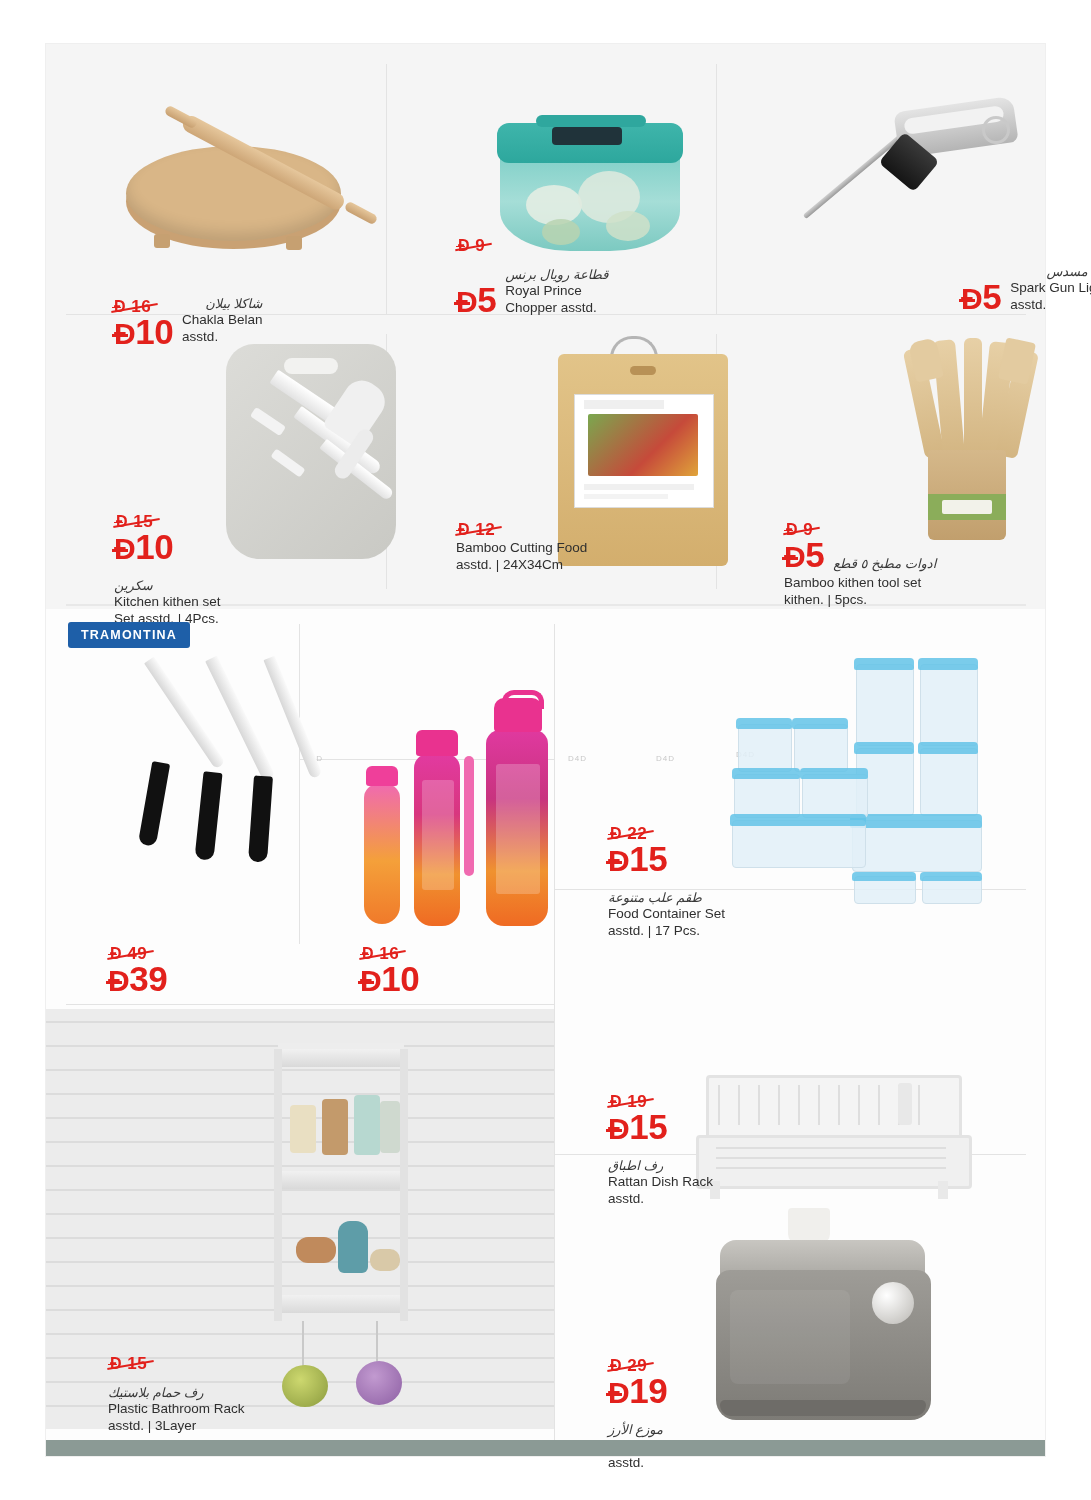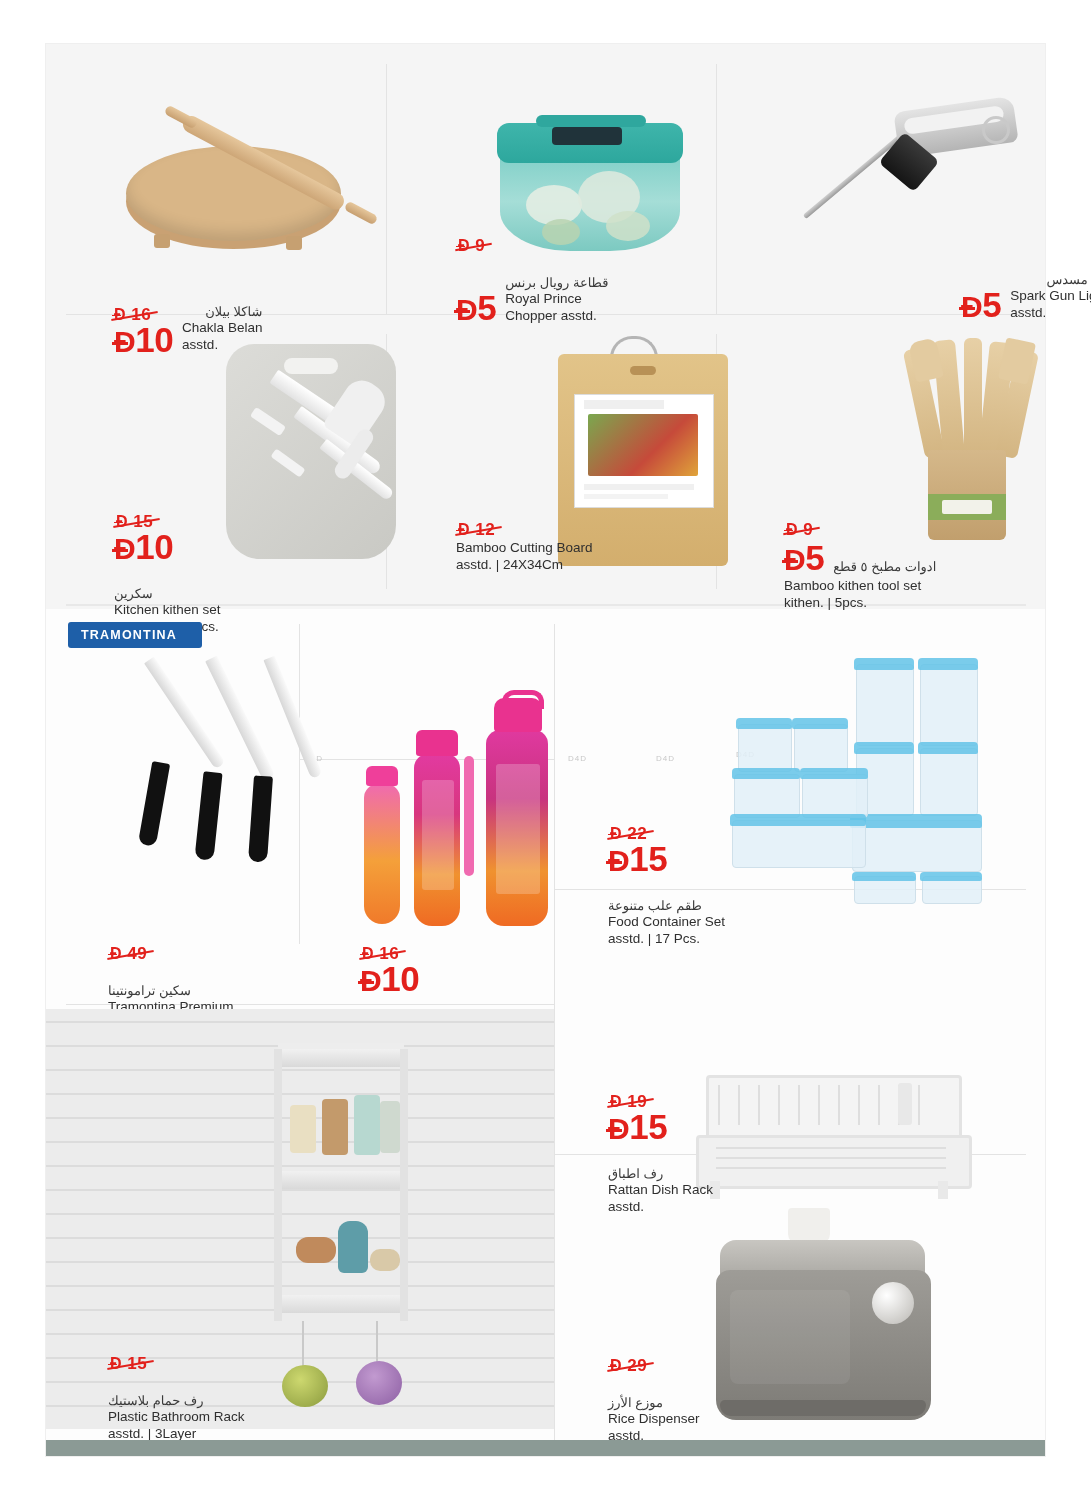--- a/index.html
+++ b/index.html
@@ -104,22 +104,23 @@
     width: 75%;
     height: 2.6px;
     background: #e2211c;
   }
   .old-price .cur::before { height: 1.6px; }
   .name-ar {
     direction: rtl;
     text-align: right;
     font-size: 13px;
     color: #3a3a3a;
-    margin-top: 20px;
+    margin-top: 12px;
     line-height: 15px;
+    font-style: italic;
   }
   .name-en {
     font-size: 13.5px;
     color: #2f2f2f;
     line-height: 16px;
     margin-top: 1px;
   }
   .price-row {
     display: flex;
     align-items: flex-end;
@@ -127,21 +128,21 @@
   }
   .price-stack { display: block; }
 
   .brand-badge {
     position: absolute;
     background: #1e5fa8;
     color: #ffffff;
     font-size: 12.5px;
     font-weight: bold;
     letter-spacing: 1.2px;
-    padding: 6px 25px 6px 13px;
+    padding: 6px 13px 6px 13px;
     border-radius: 3px;
   }
 
   
   .art { position: absolute; }
 
   
   .board-circle {
     position: absolute;
     width: 215px; height: 95px;
@@ -504,21 +505,21 @@
       <div class="bb-handle-hole" style="left:104px; top:34px;"></div>
       <div class="bb-label" style="left:48px; top:62px; width:138px; height:112px;"></div>
       <div class="bb-photo" style="left:62px; top:82px; width:110px; height:62px;"></div>
       <div style="position:absolute; left:58px; top:68px; width:80px; height:9px; background:#efefef;"></div>
       <div style="position:absolute; left:58px; top:152px; width:110px; height:6px; background:#f0f0f0;"></div>
       <div style="position:absolute; left:58px; top:162px; width:84px; height:5px; background:#f3f3f3;"></div>
     </div>
 
     <div class="item" style="left:410px; top:476px; width:260px;">
       <div class="old-price" style="margin-left:2px;"><span class="cur">Ð</span> <span>12</span><span class="strike"></span></div>
-      <div class="name-en">Bamboo Cutting Board</div>
+      <div class="name-en">Bamboo Cutting Food</div>
       <div class="name-en">asstd. | 24X34Cm</div>
     </div>
 
     <div class="art" style="left:830px; top:290px; width:200px; height:250px;">
       <div class="bt-util" style="left:38px; top:14px; width:20px; height:110px; transform:rotate(-12deg);"></div>
       <div class="bt-util" style="left:62px; top:6px; width:22px; height:118px; transform:rotate(-5deg);"></div>
       <div class="bt-util" style="left:88px; top:4px; width:18px; height:120px;"></div>
       <div class="bt-util" style="left:108px; top:8px; width:24px; height:116px; transform:rotate(6deg);"></div>
       <div class="bt-util" style="left:130px; top:16px; width:22px; height:108px; transform:rotate(12deg);"></div>
       <div style="position:absolute; left:36px; top:6px; width:28px; height:40px; background:#e3cba0; border-radius:10px 10px 4px 4px; transform:rotate(-12deg);"></div>
@@ -551,20 +552,21 @@
       <div class="tk-blade" style="left:48px; top:10px; width:128px; height:12px; transform:rotate(56deg); transform-origin:left center; border-radius:2px 10px 10px 2px;"></div>
       <div class="tk-handle" style="left:44px; top:118px; width:18px; height:84px; transform:rotate(10deg);"></div>
       <div class="tk-blade" style="left:110px; top:8px; width:134px; height:13px; transform:rotate(64deg); transform-origin:left center; border-radius:2px 10px 10px 2px;"></div>
       <div class="tk-handle" style="left:98px; top:128px; width:19px; height:88px; transform:rotate(6deg);"></div>
       <div class="tk-blade" style="left:168px; top:8px; width:128px; height:12px; transform:rotate(68deg); transform-origin:left center; border-radius:2px 10px 10px 2px;"></div>
       <div class="tk-handle" style="left:150px; top:132px; width:19px; height:86px; transform:rotate(4deg);"></div>
     </div>
 
     <div class="item" style="left:62px; top:900px; width:230px;">
       <div class="old-price" style="margin-left:2px;"><span class="cur">Ð</span> <span>49</span><span class="strike"></span></div>
+      <div class="new-price"><span class="cur">Ð</span><span>39</span></div>
       <div class="name-ar" style="text-align:left; width:130px;">سكين ترامونتينا</div>
       <div class="name-en">Tramontina Premium</div>
       <div class="name-en">Knife | 3Pcs.</div>
     </div>
 
     <div class="art" style="left:300px; top:640px; width:230px; height:260px;">
       <div class="bottle" style="left:18px; top:100px; width:36px; height:140px; background:linear-gradient(180deg,#f06ab0,#f4a03a 55%, #f07a2a);"></div>
       <div class="bottle-cap" style="left:20px; top:82px; width:32px; height:20px; background:#ef3f9a;"></div>
       <div class="bottle" style="left:68px; top:70px; width:46px; height:172px; background:linear-gradient(180deg,#e23aa0,#d8367f 35%,#f0922f 70%,#ef6a23);"></div>
       <div class="bottle-cap" style="left:70px; top:46px; width:42px; height:26px; background:#e9328f;"></div>
@@ -683,20 +685,21 @@
       <div class="rd-cup" style="left:92px; top:14px;"></div>
       <div class="rd-lid" style="left:24px; top:46px;"></div>
       <div class="rd-body" style="left:20px; top:76px;"></div>
       <div class="rd-knob" style="left:176px; top:88px;"></div>
       <div style="position:absolute; left:34px; top:96px; width:120px; height:94px; background:rgba(255,255,255,0.07); border-radius:8px;"></div>
       <div style="position:absolute; left:24px; top:206px; width:206px; height:16px; background:#6e6c68; border-radius:6px 6px 14px 14px;"></div>
     </div>
 
     <div class="item" style="left:562px; top:1312px; width:240px;">
       <div class="old-price" style="margin-left:2px;"><span class="cur">Ð</span> <span>29</span><span class="strike"></span></div>
+      <div class="new-price"><span class="cur">Ð</span><span>19</span></div>
       <div class="name-ar" style="text-align:left; width:110px;">موزع الأرز</div>
       <div class="name-en">Rice Dispenser</div>
       <div class="name-en">asstd.</div>
     </div>
 
     <div class="footer-bar"></div>
   </div>
 </div>
 
 </body></html>

